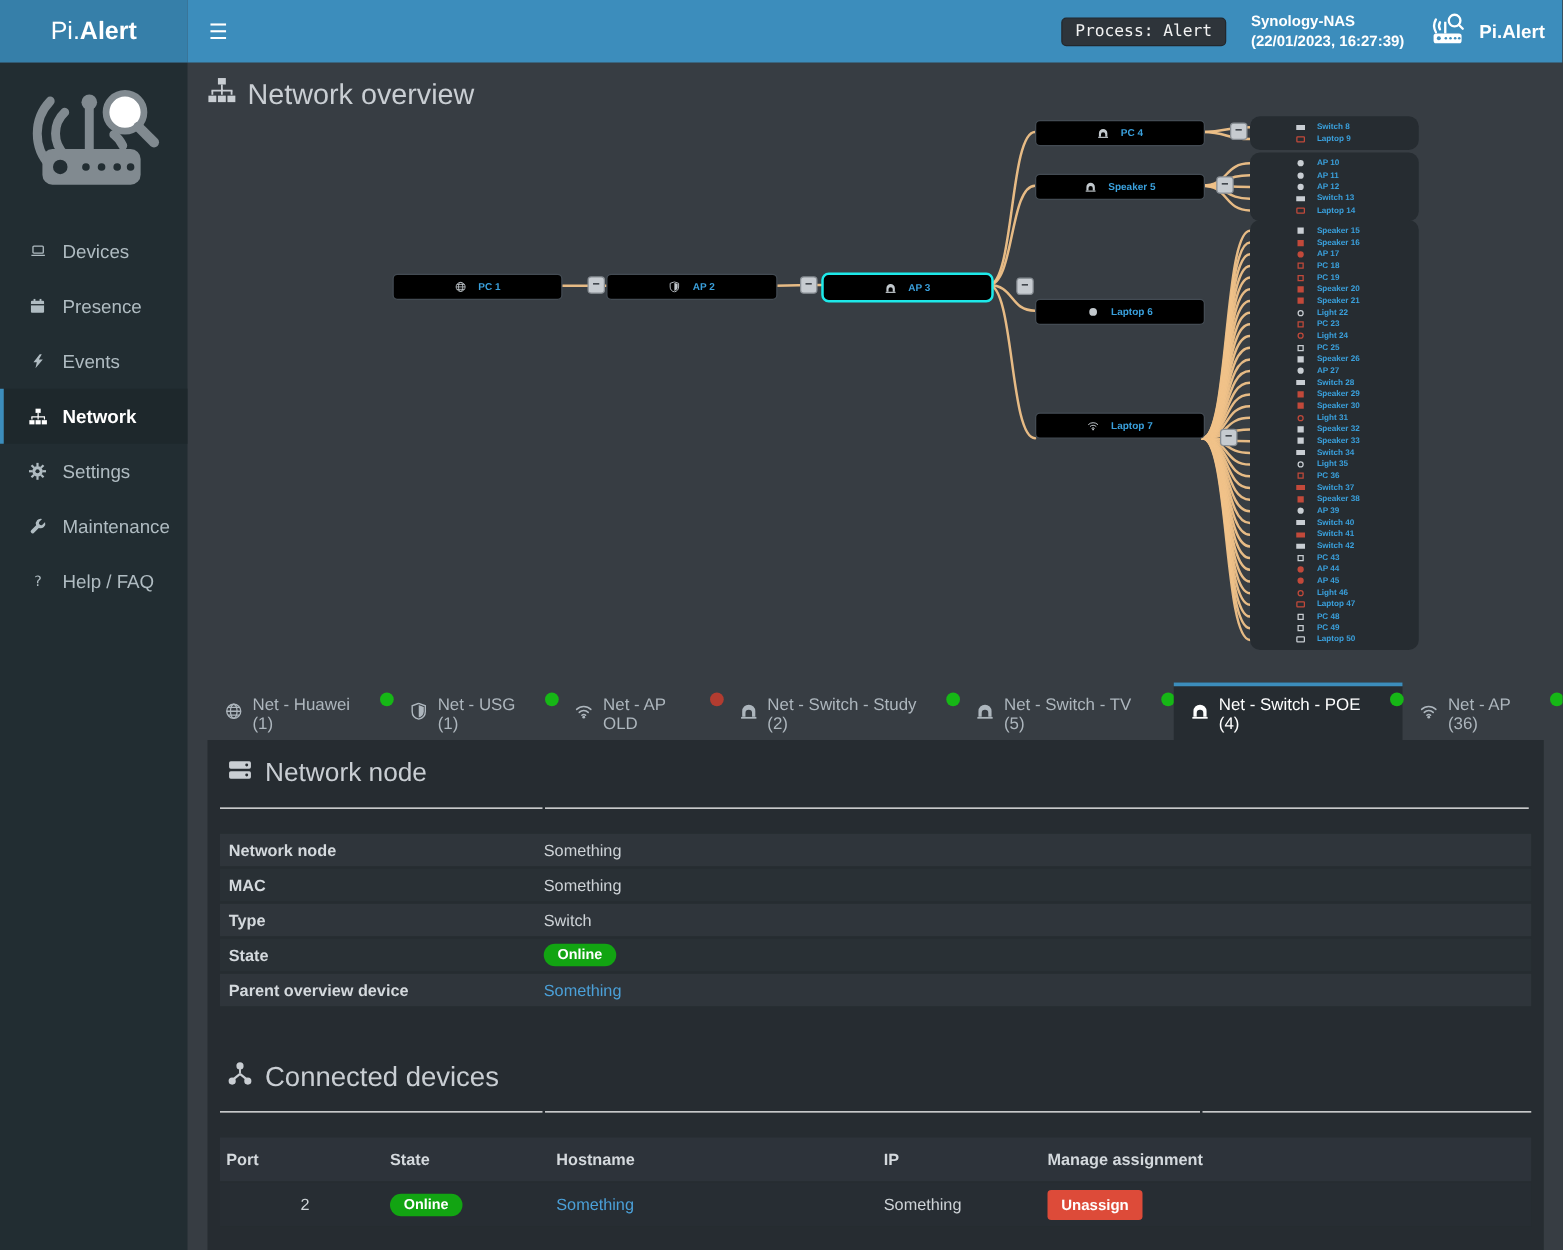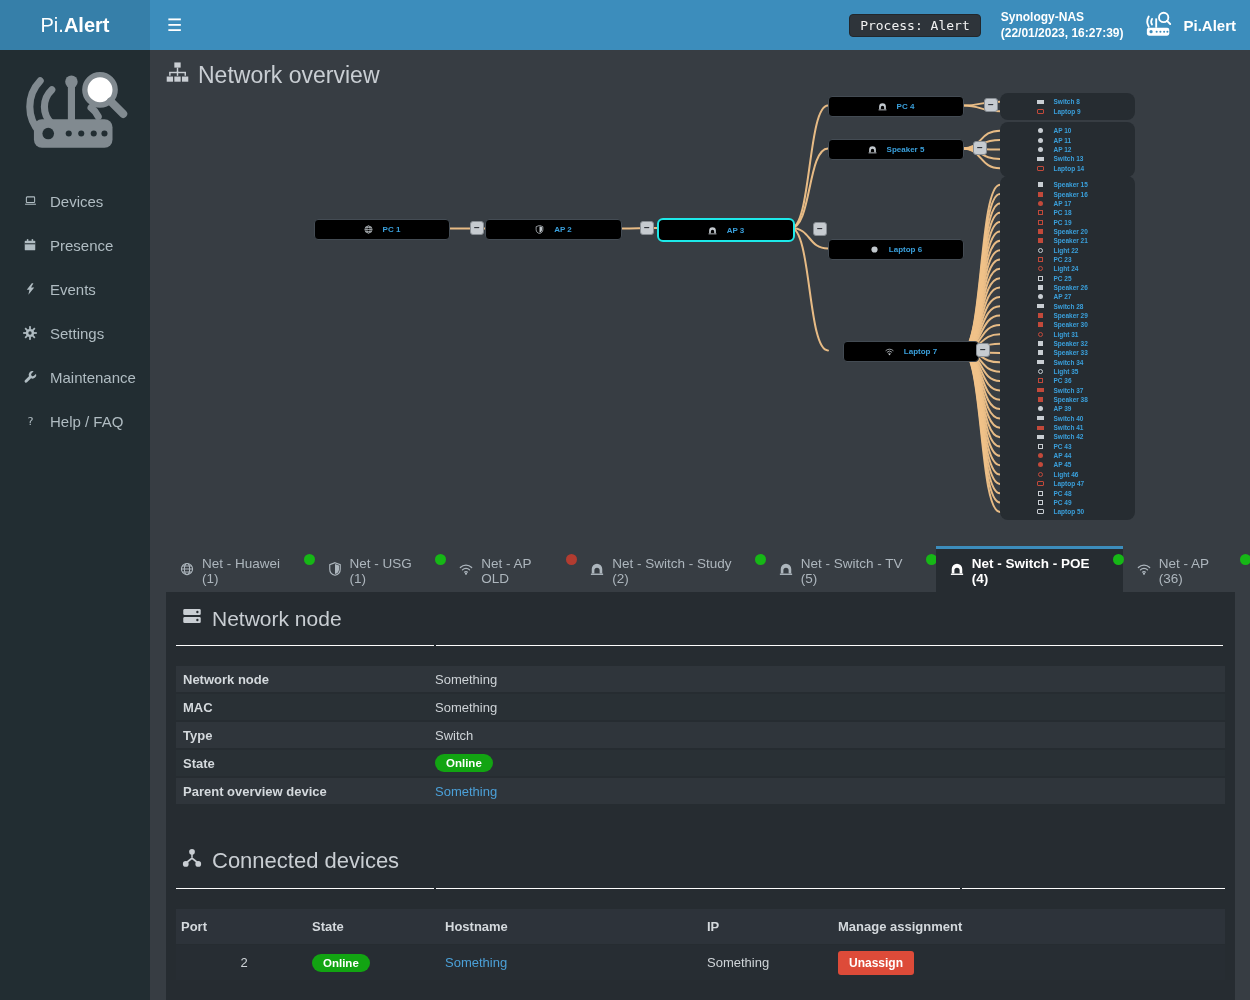--- a/index.html
+++ b/index.html
@@ -56,21 +56,21 @@
   .f-sq{width:5px;height:5px;background:currentColor}
   .f-dot{width:5px;height:5px;background:currentColor;border-radius:50%}
   .o-sq{width:5px;height:5px;border:1px solid currentColor}
   .o-dot{width:5px;height:5px;border:1px solid currentColor;border-radius:50%}
 
   
   .tabs{display:flex;align-items:stretch;margin-left:16px;height:46px}
   .tab{position:relative;display:flex;align-items:center;gap:8px;padding:0 14px;
        color:#adb6bd;font-size:13.5px;border-top:3px solid transparent;cursor:pointer;box-sizing:border-box}
   .tab .ic svg{width:14px;height:14px}
-  .tab.active{background:#262c31;color:#fff;font-weight:bold;border-top-color:#3c8dbc}
+  .tab.active{background:#262c31;color:#fff;font-weight:normal;border-top-color:#3c8dbc}
   .dot{position:absolute;top:5px;right:-1px;width:11px;height:11px;border-radius:50%}
 
   
   .panel{margin:0 15px 0 16px;background:#262c31;padding:14px 10px 40px;box-sizing:border-box;width:1069px}
   .sec-title{display:flex;align-items:center;gap:10px;color:#c9ced3;font-size:21px;margin-left:6px}
   .sec-title .ic svg{width:20px;height:20px}
   .sec-title2{margin-top:44px;font-size:22px}
   .hr-seg{display:flex;gap:2px;margin-top:14px}
   .hr-seg div{height:0;border-top:1px solid #fdfdfd}
 
@@ -172,20 +172,38 @@
         </span>
         <span>Presence</span>
       </div>
       <div class="side-item">
         <span class="ic">
           <svg viewBox="0 0 16 16" width="13" height="14">
             <path d="M9.6 1 3.4 9h3.3L5.4 15l7.2-8.8H8.7L11.6 1z" fill="currentColor"></path>
           </svg>
         </span>
         <span>Events</span>
+      </div>
+      <div class="side-item active">
+        <span class="ic">
+          <svg viewBox="0 0 16 16" width="15" height="15">
+            <g fill="currentColor">
+              <rect x="5.8" y="1" width="4.4" height="3.6"></rect>
+              <rect x="0.5" y="10.8" width="4.4" height="3.6"></rect>
+              <rect x="5.8" y="10.8" width="4.4" height="3.6"></rect>
+              <rect x="11.1" y="10.8" width="4.4" height="3.6"></rect>
+              <path d="M7.5 4.6h1v2.9h-1z"></path>
+              <path d="M2.2 7.5h11.7v1H2.2z"></path>
+              <path d="M2.2 8h1v2.3h-1z"></path>
+              <path d="M7.5 7h1v3.3h-1z"></path>
+              <path d="M12.9 8h1v2.3h-1z"></path>
+            </g>
+          </svg>
+        </span>
+        <span>Network</span>
       </div>
       <div class="side-item">
         <span class="ic">
           <svg viewBox="0 0 16 16" width="14" height="14">
             <g fill="currentColor">
               <circle cx="8" cy="8" r="4.7"></circle>
               <rect x="7" y="0.2" width="2" height="3.4"></rect>
               <rect x="7" y="0.2" width="2" height="3.4" transform="rotate(45 8 8)"></rect>
               <rect x="7" y="0.2" width="2" height="3.4" transform="rotate(90 8 8)"></rect>
               <rect x="7" y="0.2" width="2" height="3.4" transform="rotate(135 8 8)"></rect>
@@ -601,21 +619,21 @@
         <span class="lbl" style="color: rgb(58, 160, 220);">Speaker 5</span>
       </div>
       <div class="node" style="left: 678px; top: 151px; width: 134px; height: 19px;">
         <span class="ic">
           <svg viewBox="0 0 16 16" width="8" height="8">
             <circle cx="8" cy="8" r="5.5" fill="currentColor"></circle>
           </svg>
         </span>
         <span class="lbl" style="color: rgb(58, 160, 220);">Laptop 6</span>
       </div>
-      <div class="node" style="left: 678px; top: 253px; width: 134px; height: 19px; margin-left: 15px;">
+      <div class="node" style="left: 678px; top: 242px; width: 134px; height: 19px;">
         <span class="ic">
           <svg viewBox="0 0 16 16" width="14" height="13">
             <g fill="none" stroke="currentColor" stroke-width="1.4" stroke-linecap="round">
               <path d="M1.5 6.3a9.2 9.2 0 0 1 13 0"></path>
               <path d="M3.9 9a5.8 5.8 0 0 1 8.2 0"></path>
               <path d="M6.3 11.6a2.4 2.4 0 0 1 3.4 0"></path>
             </g>
             <circle cx="8" cy="13.4" r="1.3" fill="currentColor"></circle>
           </svg>
         </span>

